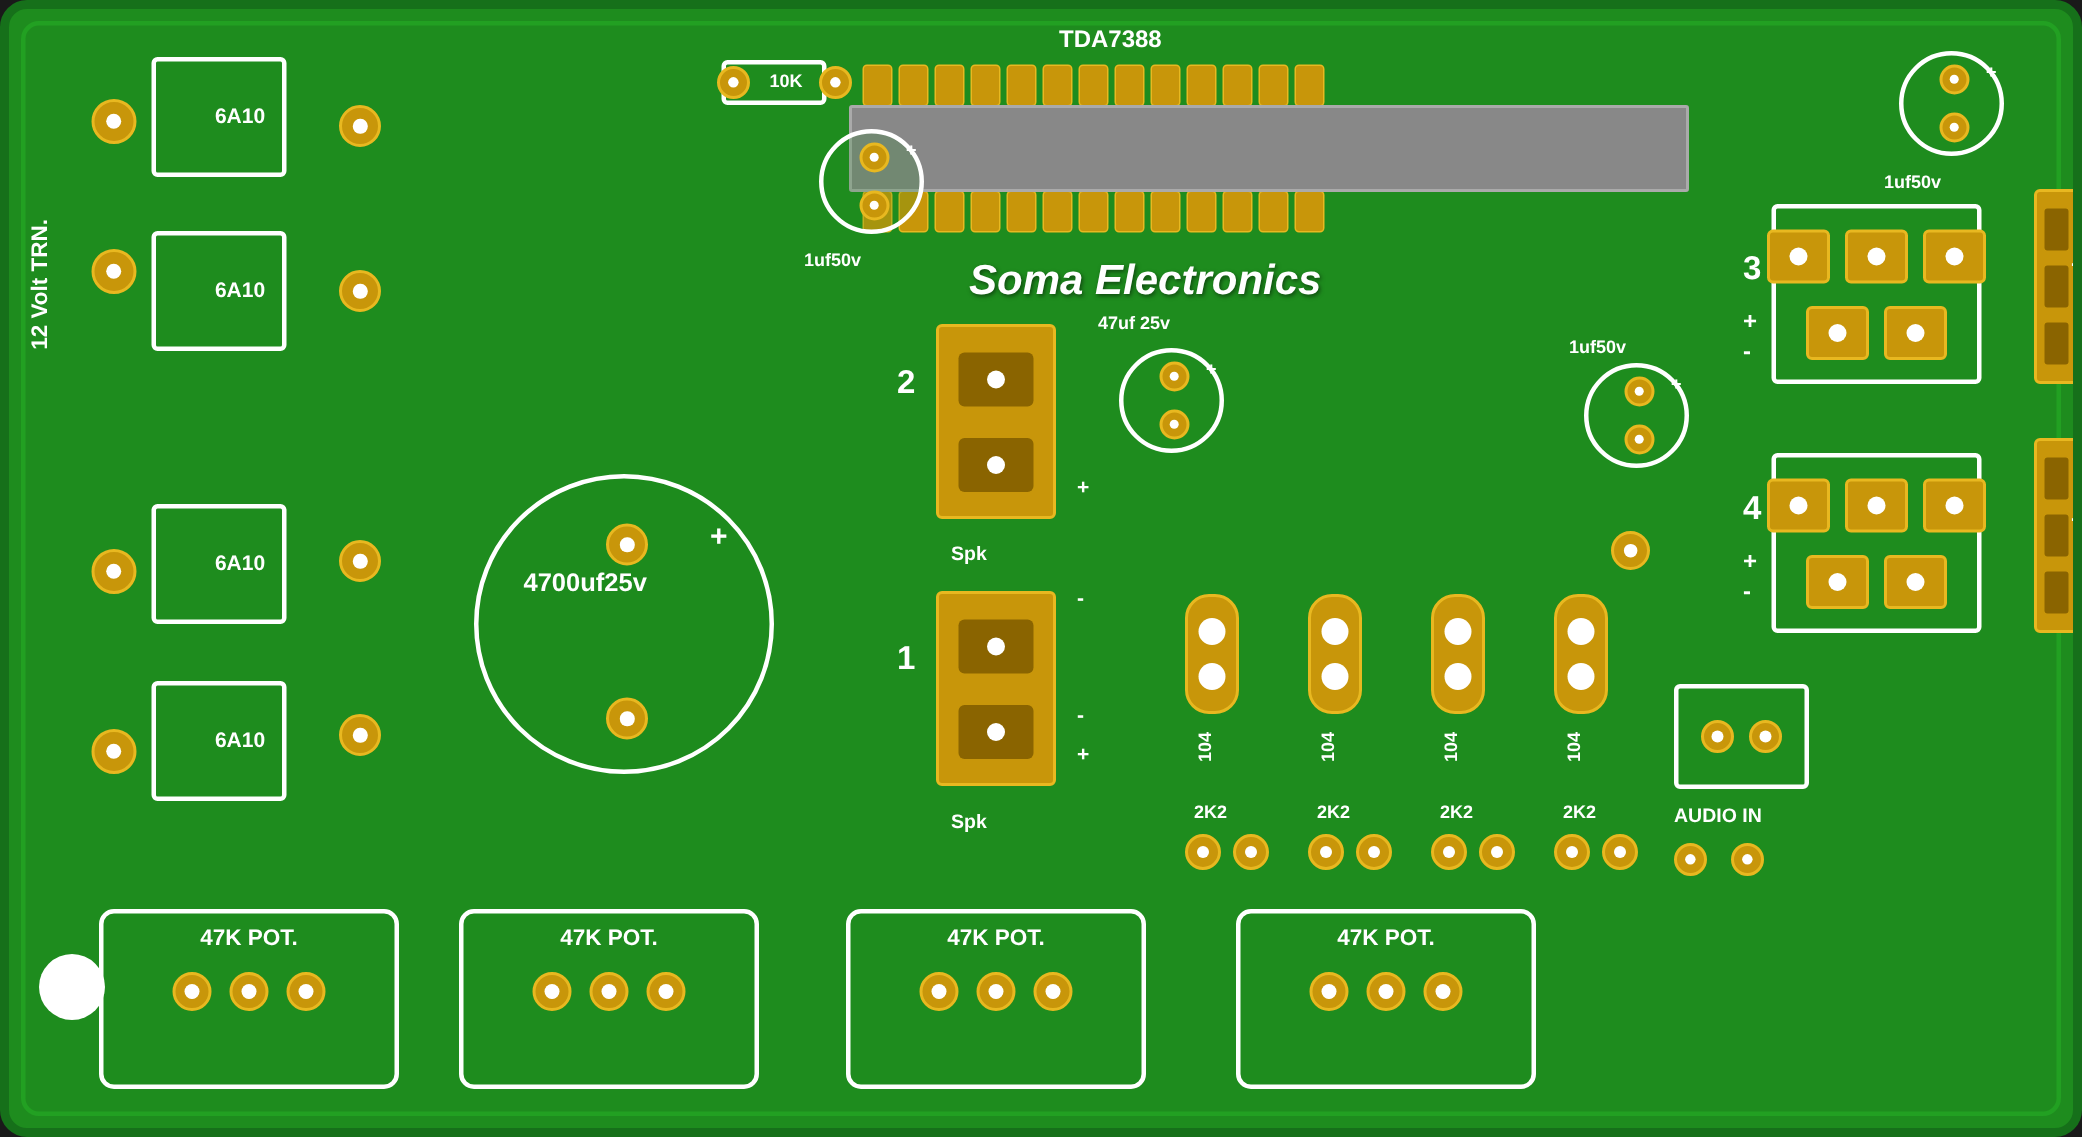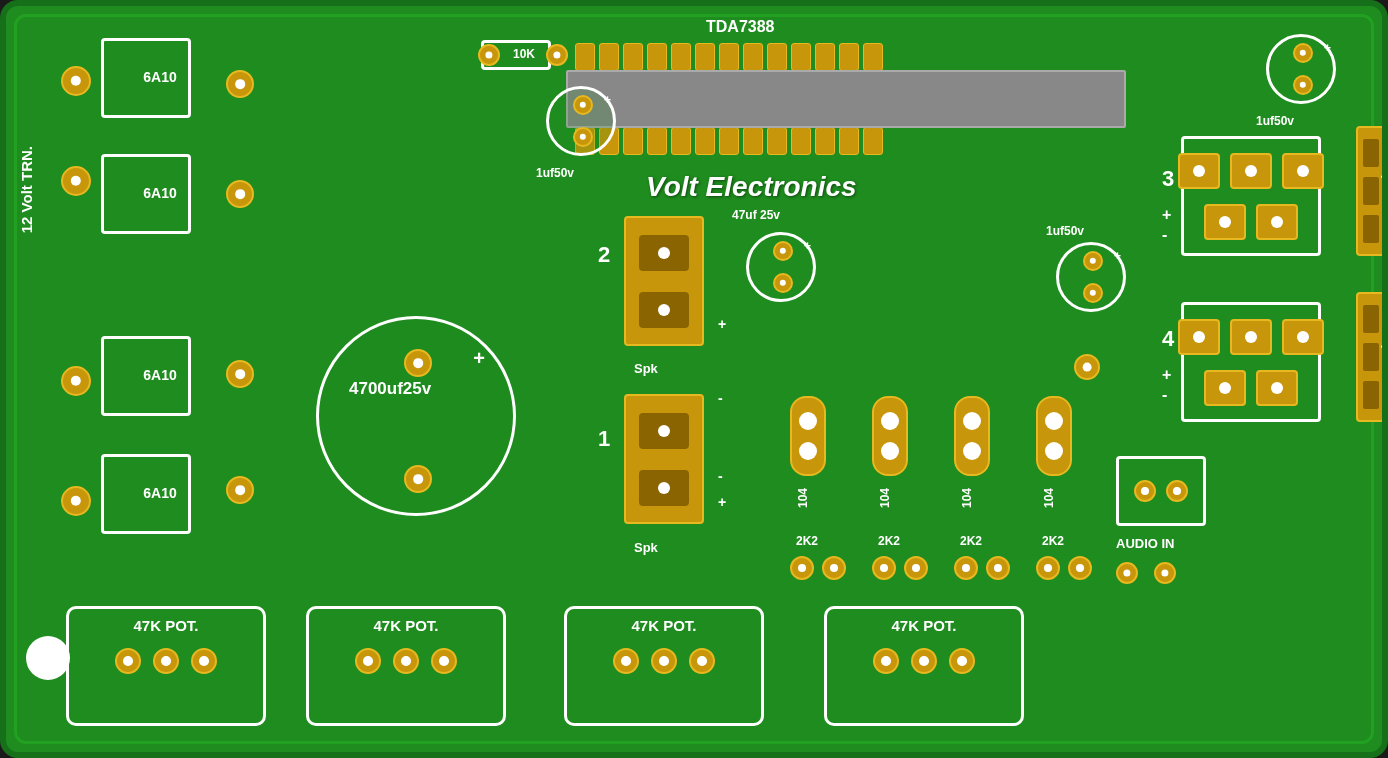--- a/index.html
+++ b/index.html
@@ -221,21 +221,21 @@
     <div class="tda-pin" style="height:28px;"></div>
     <div class="tda-pin" style="height:28px;"></div>
     <div class="tda-pin" style="height:28px;"></div>
     <div class="tda-pin" style="height:28px;"></div>
     <div class="tda-pin" style="height:28px;"></div>
   </div>
 
   <div style="position:absolute;top:64px;left:560px;width:560px;height:58px;background:#888;border:2px solid #aaa;border-radius:2px;"></div>
 
   <div class="brand-label" style="left:640px;top:165px;">
-    <span>Volt Electronics</span>
+    <span>Soma Electronics</span>
   </div>
 
   <div class="rect-comp" style="width:70px;height:30px;left:475px;top:34px;">
     <div class="label" style="position:relative;top:4px;left:8px;font-size:12px;">10K</div>
   </div>
 
   <div class="pad pad-hole" style="width:22px;height:22px;left:472px;top:38px;"></div>
   <div class="pad pad-hole" style="width:22px;height:22px;left:540px;top:38px;"></div>
 
   <div style="position:absolute;left:540px;top:80px;width:70px;height:70px;border-radius:50%;border:3px solid white;background:rgba(30,140,30,0.2);">

